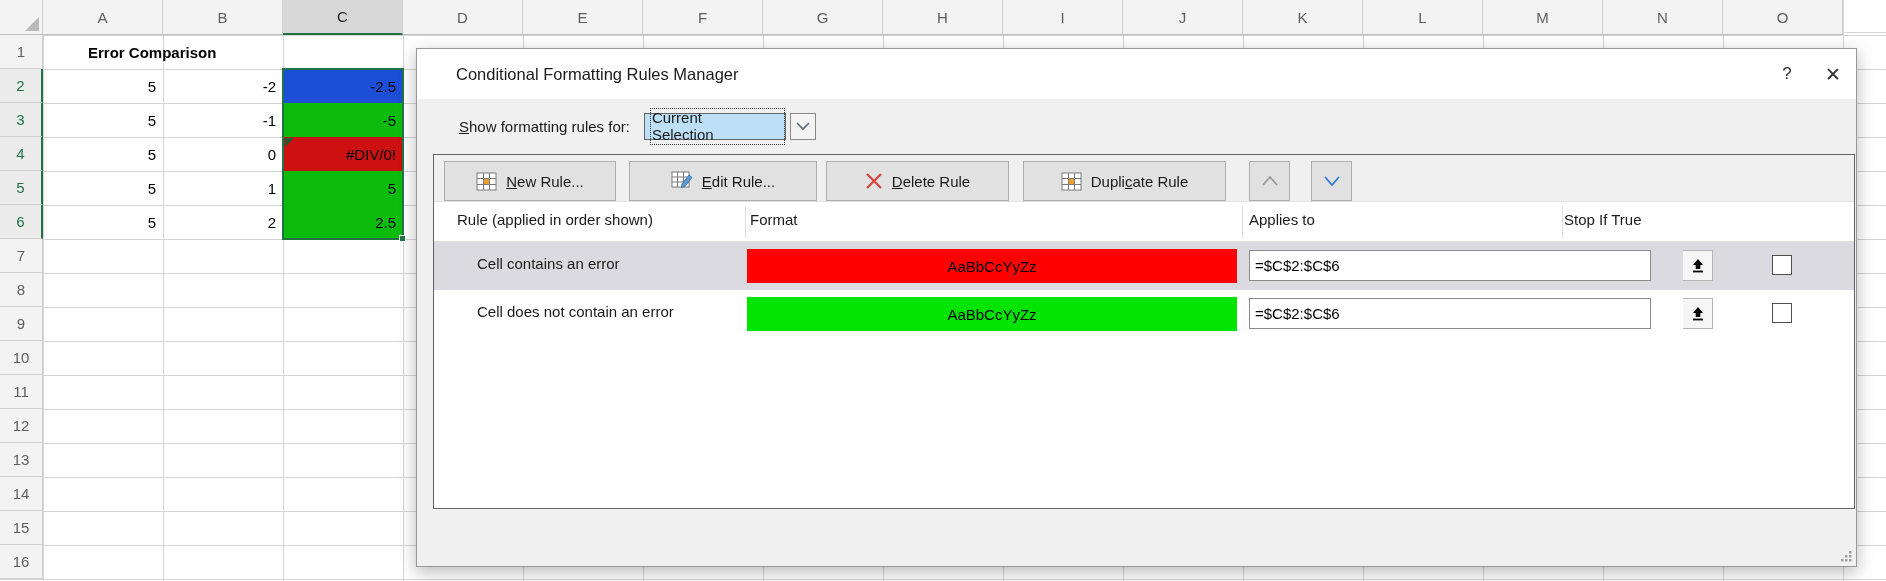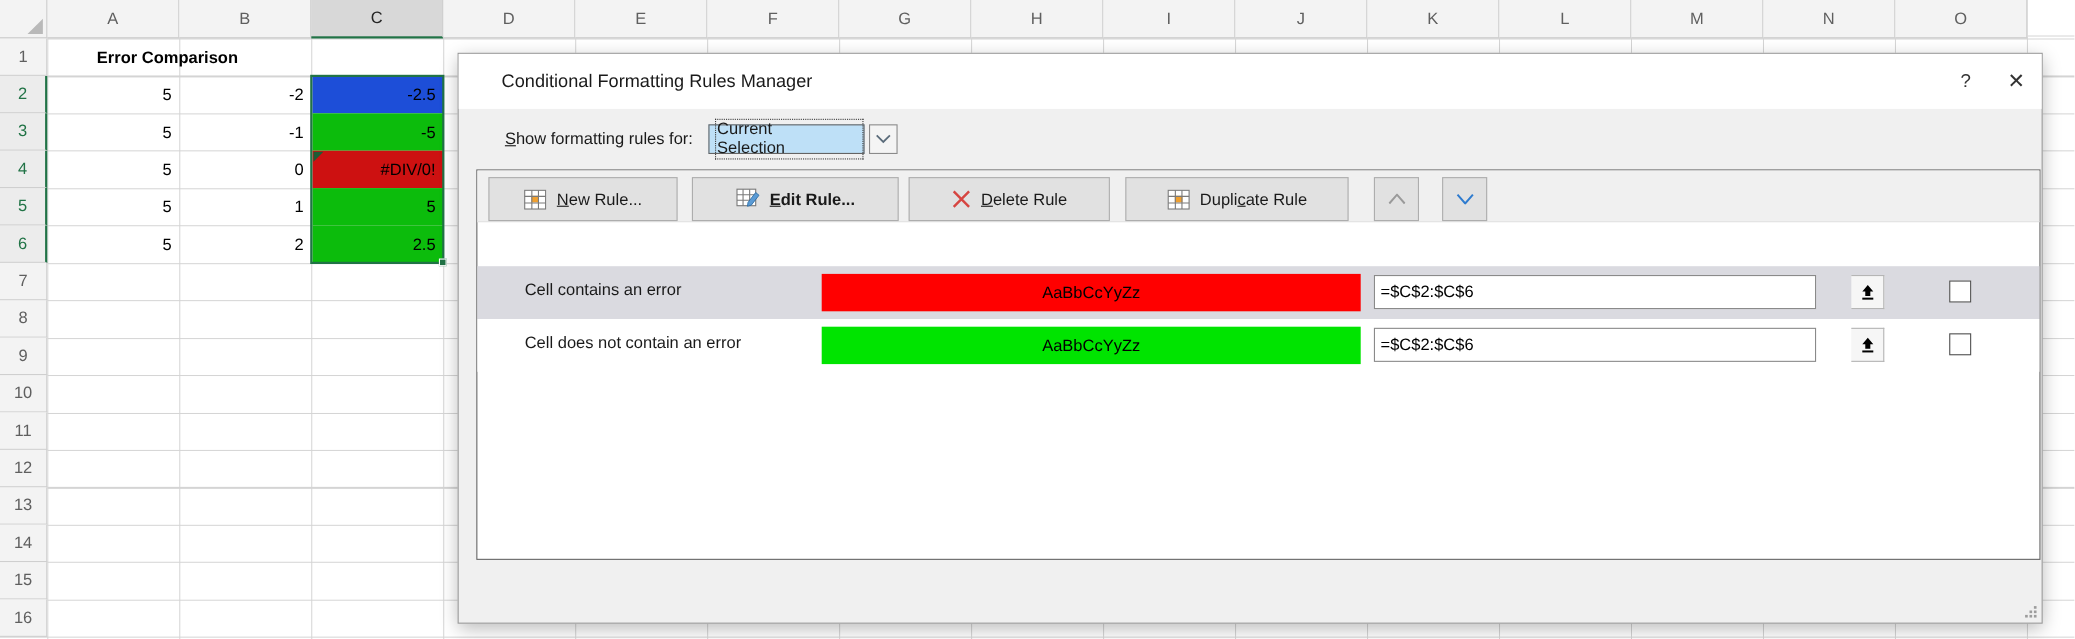--- a/index.html
+++ b/index.html
@@ -184,21 +184,21 @@
     <div id="rulesbox">
       <div id="toolbar">
         <div class="tbtn" style="left:10px; width:172px;">
           <svg width="21" height="19" viewBox="0 0 21 19">
             <rect x="1" y="1" width="19" height="17" fill="#fff" stroke="#7a7a7a"></rect>
             <rect x="7" y="6" width="7" height="6" fill="#f0a030"></rect>
             <path d="M1 6.5h19M1 12.5h19M7.5 1v17M13.5 1v17" stroke="#7a7a7a" fill="none"></path>
           </svg>
           <span class="u0">New Rule...</span>
         </div>
-        <div class="tbtn" style="left:195px; width:188px;font-weight:bold;">
+        <div class="tbtn" style="left:195px; width:188px;">
           <svg width="22" height="20" viewBox="0 0 22 20">
             <rect x="1" y="1" width="17" height="15" fill="#fff" stroke="#7a7a7a"></rect>
             <path d="M1 6h17M1 11h17M6.5 1v15M12.5 1v15" stroke="#7a7a7a" fill="none"></path>
             <path d="M11 13 L18 4 L21 6.5 L14 15.5 L10.5 16.5 Z" fill="#5b9bd5" stroke="#2e6da4" stroke-width="0.8"></path>
           </svg>
           <span class="u0">Edit Rule...</span>
         </div>
         <div class="tbtn" style="left:392px; width:183px;">
           <svg width="18" height="18" viewBox="0 0 18 18">
             <path d="M2 2 L16 16 M16 2 L2 16" stroke="#d64541" stroke-width="2.2" fill="none"></path>
@@ -218,20 +218,29 @@
             <polyline points="1,9 8,1 15,9" fill="none" stroke="#9a9a9a" stroke-width="1.8"></polyline>
           </svg>
         </div>
         <div class="sqbtn" style="left:877px;">
           <svg width="16" height="10" viewBox="0 0 16 10">
             <polyline points="1,1 8,9 15,1" fill="none" stroke="#2e7bcf" stroke-width="1.8"></polyline>
           </svg>
         </div>
       </div>
 
+      <div id="listhdr">
+        <span style="left:23px;">Rule (applied in order shown)</span>
+        <span style="left:316px;">Format</span>
+        <span style="left:815px;">Applies to</span>
+        <span style="left:1130px;">Stop If True</span>
+        <div class="hdrdiv" style="left:311px;"></div>
+        <div class="hdrdiv" style="left:808px;"></div>
+        <div class="hdrdiv" style="left:1128px;"></div>
+      </div>
 
       <div class="rrow" style="top: 87px; background: rgb(218, 218, 224);" id="rrow0">
         <span class="rulename">Cell contains an error</span>
         <div class="chip" id="chip0" style="background: rgb(255, 0, 0);">
           <span>AaBbCcYyZz</span>
         </div>
         <div class="applies">
           <input type="text" value="=$C$2:$C$6" style="">
           <div class="pickbtn">
             <svg width="16" height="16" viewBox="0 0 16 16">

